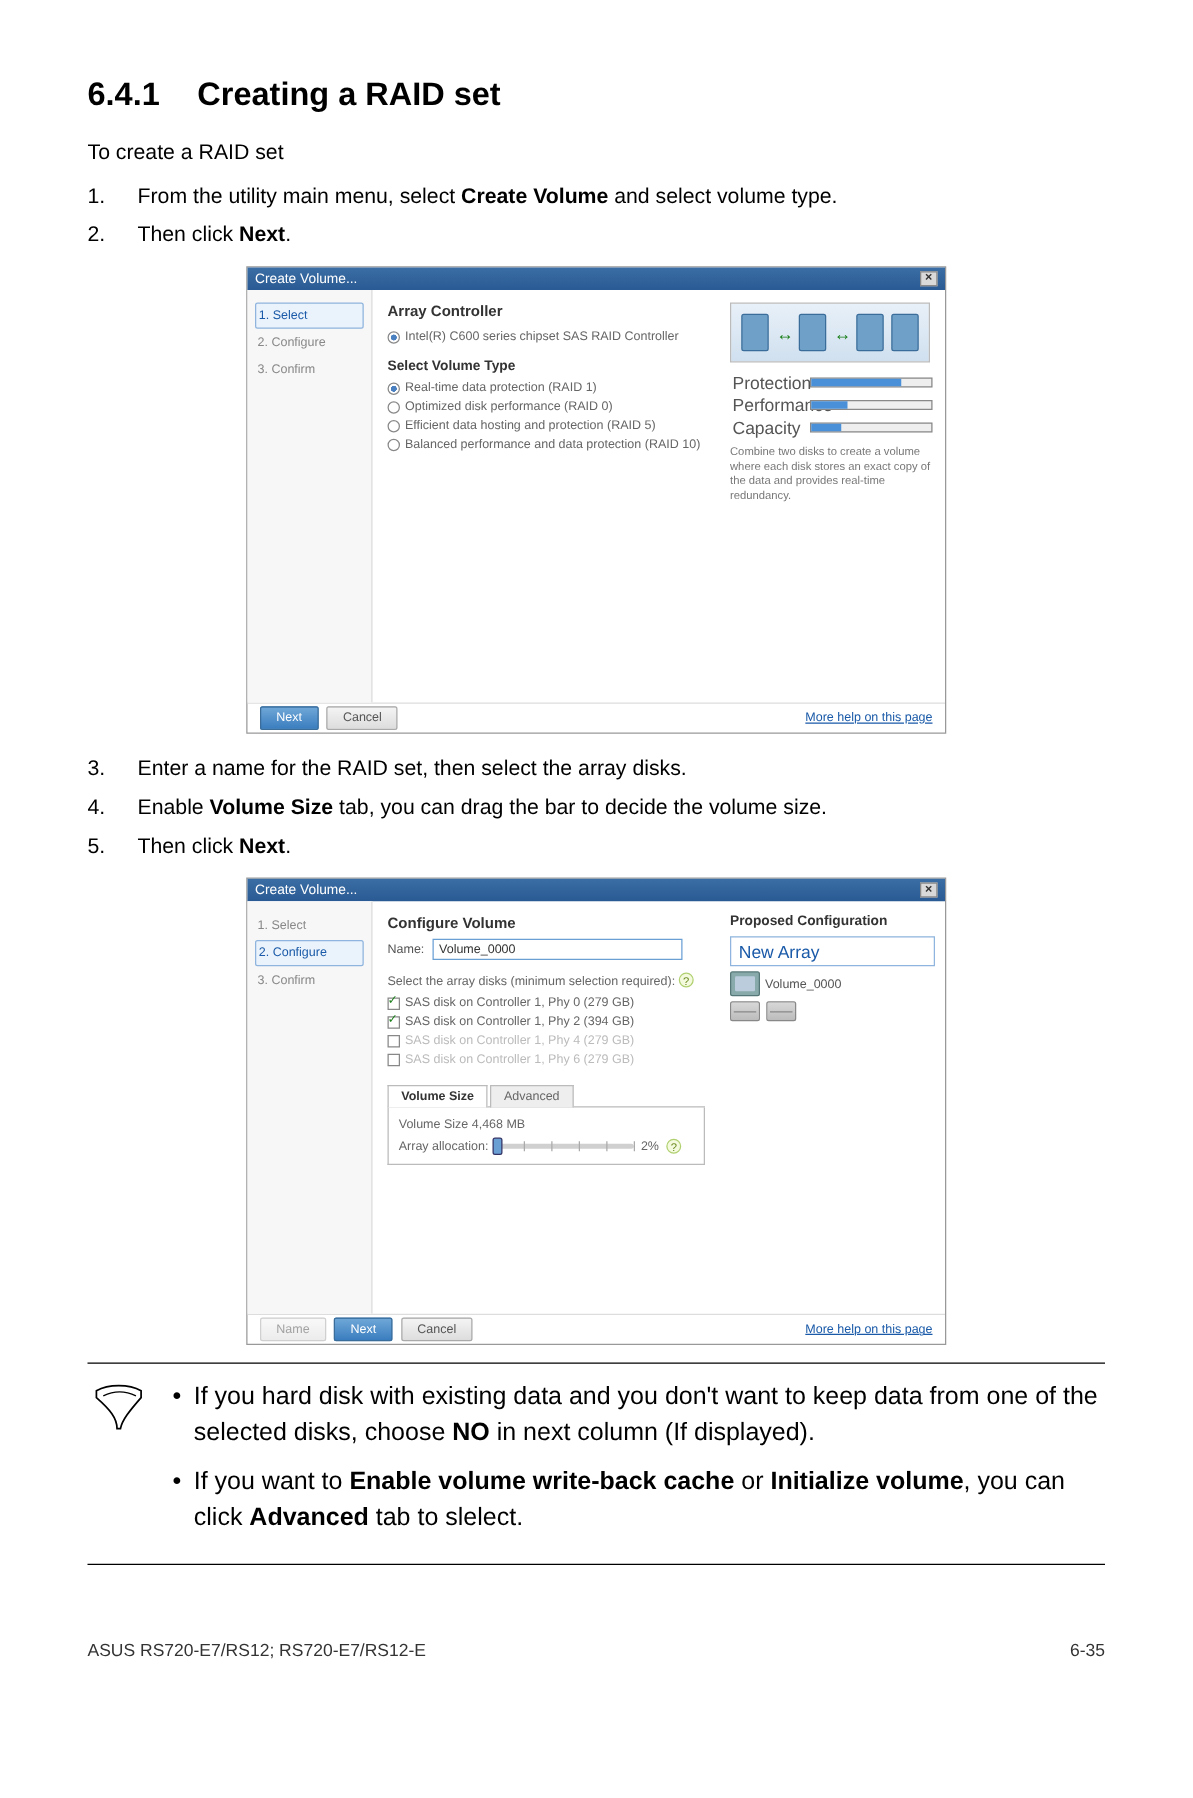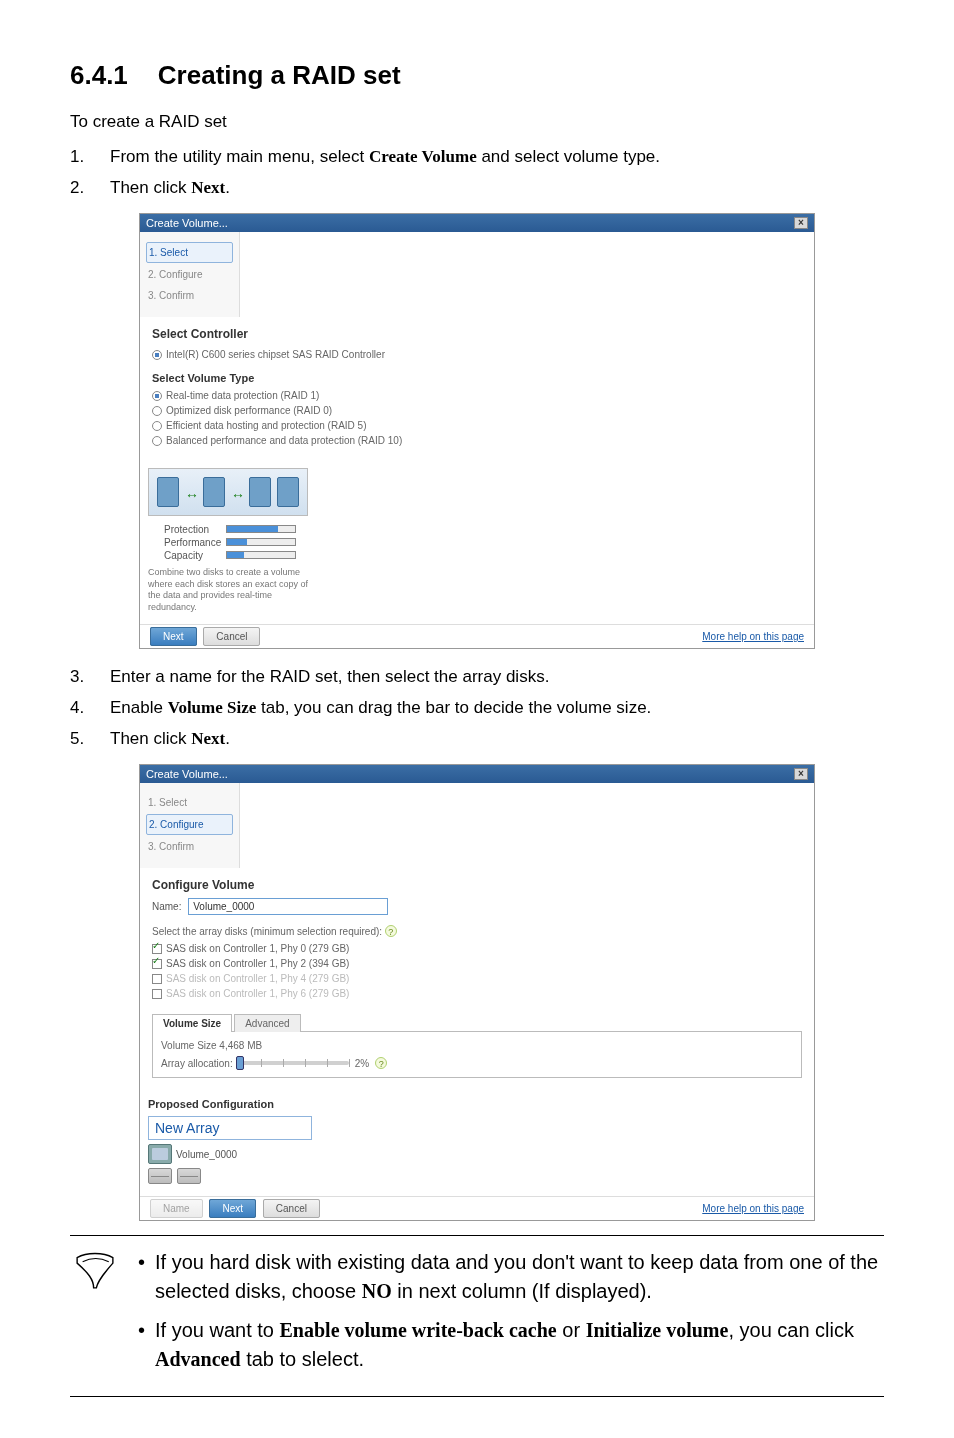--- a/index.html
+++ b/index.html
@@ -16,25 +16,25 @@
     font-weight: bold;
     font-family: Arial, sans-serif;
     margin-bottom: 18px;
   }
   h2.section-heading .num { display:inline-block; margin-right: 30px; }
   .body-text { font-size: 17px; line-height: 1.5; margin-bottom: 8px; }
   ol.steps { list-style: none; padding: 0; margin: 0 0 12px 0; }
   ol.steps li { font-size: 17px; line-height: 1.6; margin-bottom: 4px; display: flex; }
   ol.steps li .n { width: 40px; flex-shrink: 0; }
   ol.steps li .t { flex: 1; }
-  .bold { font-weight: bold; font-family: Liberation Serif, serif; }
+  .bold { font-weight: bold; }
 
   
   .dialog {
-    width: 676px;
+    width: 560px;
     margin: 8px auto 14px auto;
     border: 1px solid #999;
     background: #fff;
     font-size: 10px;
     color: #555;
     position: relative;
   }
   .dialog .titlebar {
     background: linear-gradient(#3b6ea5, #2a5a93);
     color: #fff;
@@ -45,21 +45,20 @@
     align-items: center;
   }
   .dialog .titlebar .close {
     width: 14px; height: 12px; background: #d9d9d9; border: 1px solid #888;
     color: #333; font-size: 10px; line-height: 10px; text-align: center;
     font-weight: bold;
   }
   .dialog .body {
     display: flex;
     min-height: 330px;
-    flex-direction: column;
   }
   .sidebar {
     width: 100px;
     padding: 10px 6px;
     border-right: 1px solid #ddd;
     background: #f7f7f7;
   }
   .sidebar .step {
     font-size: 10px;
     color: #888;
@@ -105,21 +104,21 @@
     width: 160px; height: 48px; border:1px solid #bbb; background: linear-gradient(#e8f0f8,#d0e0ef);
     margin-bottom: 8px; position: relative;
   }
   .raid-graphic .disk {
     position:absolute; top:8px; width:22px; height:30px; background:#6fa0c8; border:1px solid #3a6d9a;
     border-radius:2px;
   }
   .raid-graphic .arrow {
     position:absolute; top:16px; color:#1a7f1a; font-size:14px;
   }
-  .meter-row { font-size:10px; color:#555; display:flex; align-items:center; margin:2px 16px; }
+  .meter-row { font-size:14px; color:#555; display:flex; align-items:center; margin:2px 2px; }
   .meter-row .lbl { width: 62px; }
   .meter-row .bar { flex:1; height:8px; border:1px solid #888; background:#eee; position:relative; }
   .meter-row .bar .fill { position:absolute; left:0; top:0; bottom:0; background:#4a90d9; }
   .combine-note { font-size:9px; color:#777; margin-top:6px; line-height:1.3; }
 
   .vol-icon {
     width: 24px; height: 20px; background: #8aa; border:1px solid #577; border-radius:2px;
     display:inline-block; vertical-align:middle; margin-right:4px;
     position: relative;
   }
@@ -226,21 +225,21 @@
     <span>Create Volume...</span>
     <span class="close">×</span>
   </div>
   <div class="body">
     <div class="sidebar">
       <div class="step active">1. Select</div>
       <div class="step">2. Configure</div>
       <div class="step">3. Confirm</div>
     </div>
     <div class="main-area">
-      <div class="h">Select Controller</div>
+      <div class="h">Array Controller</div>
       <div class="radio-row sel">Intel(R) C600 series chipset SAS RAID Controller</div>
       <div class="section-sub">Select Volume Type</div>
       <div class="radio-row sel">Real-time data protection (RAID 1)</div>
       <div class="radio-row">Optimized disk performance (RAID 0)</div>
       <div class="radio-row">Efficient data hosting and protection (RAID 5)</div>
       <div class="radio-row">Balanced performance and data protection (RAID 10)</div>
     </div>
     <div class="right-col">
       <div class="raid-graphic">
         <div class="disk" style="left:8px;"></div>

